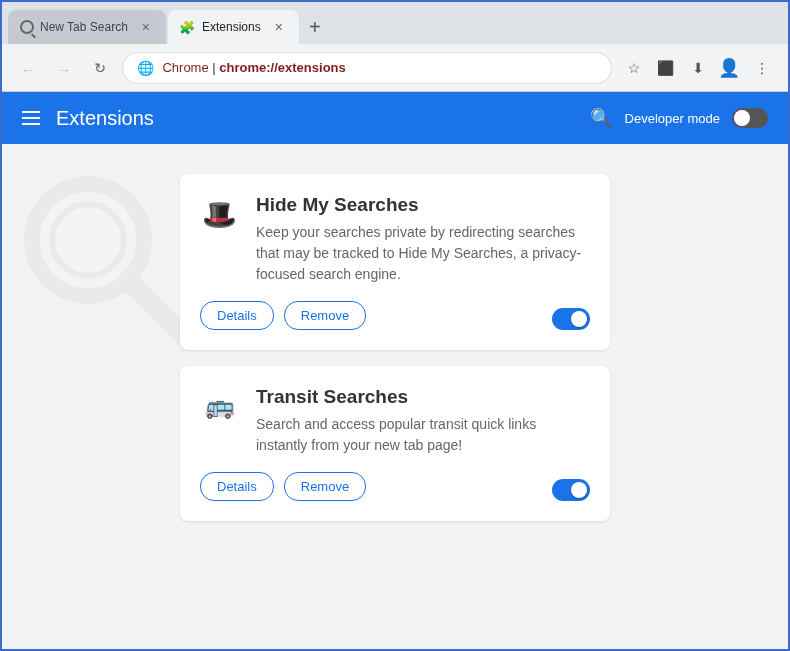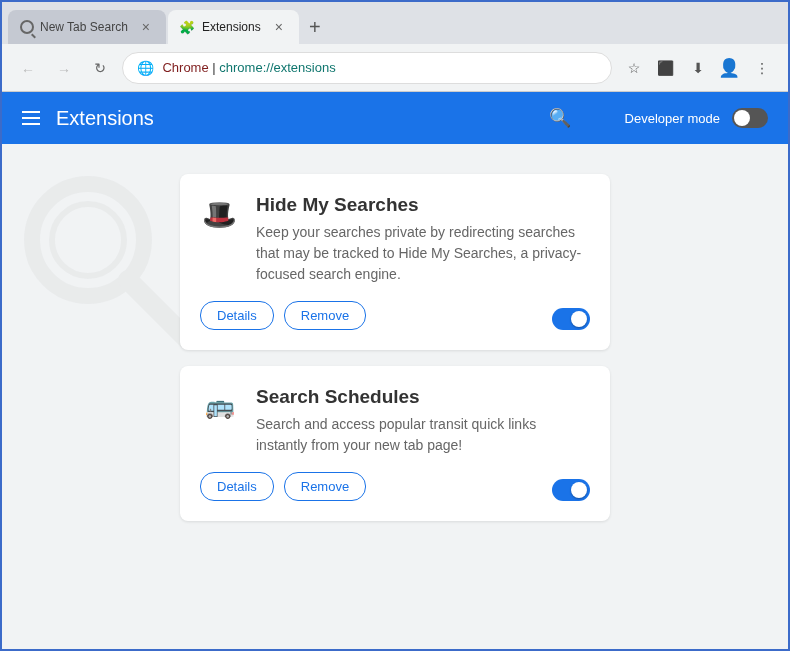--- a/index.html
+++ b/index.html
@@ -125,22 +125,22 @@
       font-size: 13px;
       color: #333;
       flex: 1;
     }
 
     .address-text .chrome-part {
       color: #7f1d1d;
     }
 
     .address-text .url-part {
-      color: #0f766e;
-      font-weight: normal;
+      color: #7f1d1d;
+      font-weight: bold;
     }
 
     .toolbar-icons {
       display: flex;
       align-items: center;
       gap: 4px;
     }
 
     .toolbar-icon {
       width: 28px;
@@ -198,21 +198,20 @@
 
     .search-icon-header {
       color: white;
       font-size: 18px;
       cursor: pointer;
     }
 
     .dev-mode-label {
       color: white;
       font-size: 13px;
-      margin-left: 41px;
     }
 
     
     .toggle-switch {
       position: relative;
       width: 36px;
       height: 20px;
       cursor: pointer;
     }
 
@@ -490,21 +489,21 @@
             <div class="track"></div>
             <div class="thumb"></div>
           </div>
         </div>
       </div>
 
       <div class="extension-card">
         <div class="card-top">
           <div class="ext-icon" style="font-size:24px;">🚌</div>
           <div class="ext-info">
-            <div class="ext-name">Search Schedules</div>
+            <div class="ext-name">Transit Searches</div>
             <div class="ext-description">Search and access popular transit quick links instantly from your new tab page!</div>
           </div>
         </div>
         <div class="card-bottom">
           <button class="ext-btn">Details</button>
           <button class="ext-btn">Remove</button>
         </div>
         <div class="ext-toggle">
           <div class="ext-toggle-wrap">
             <div class="track"></div>

